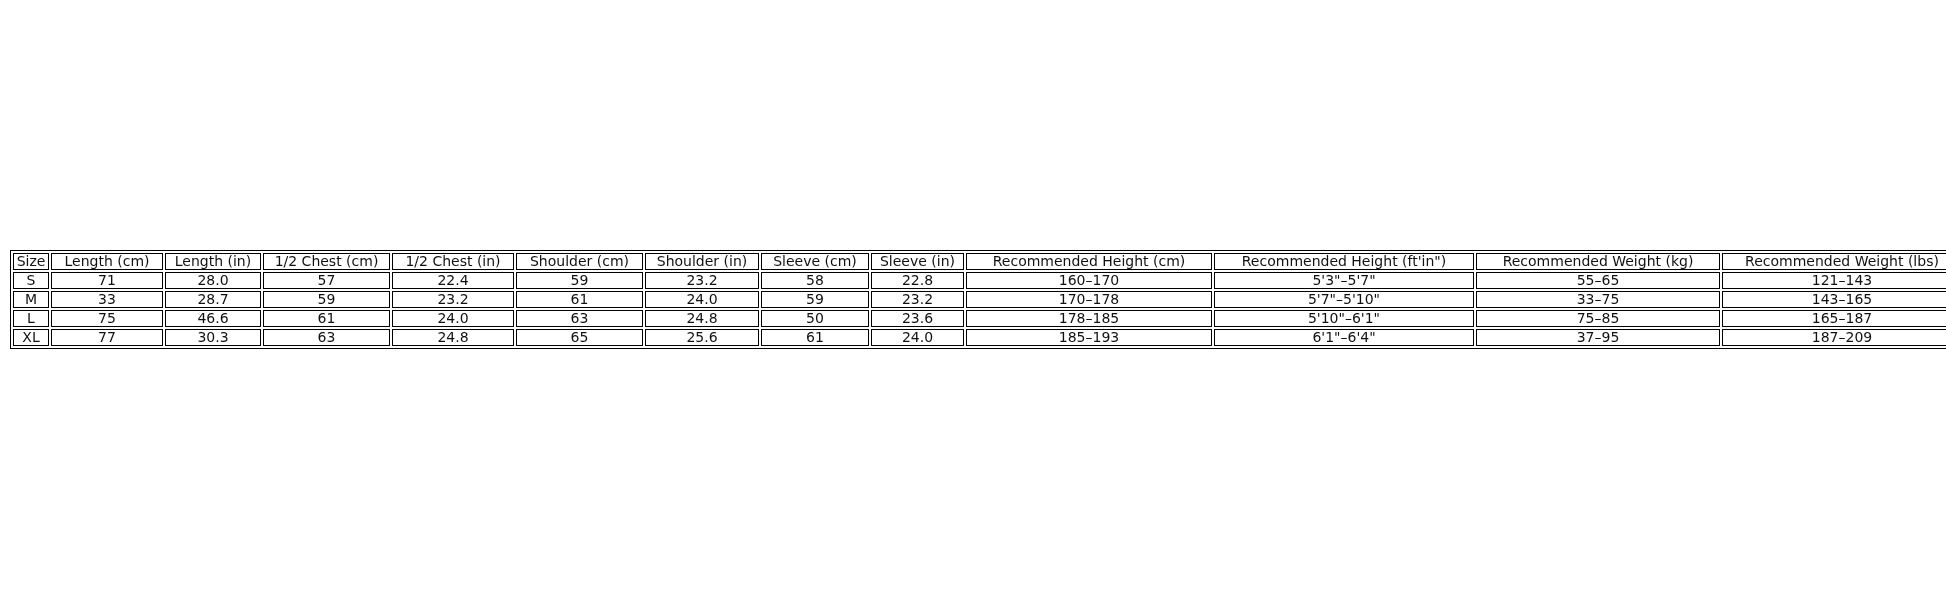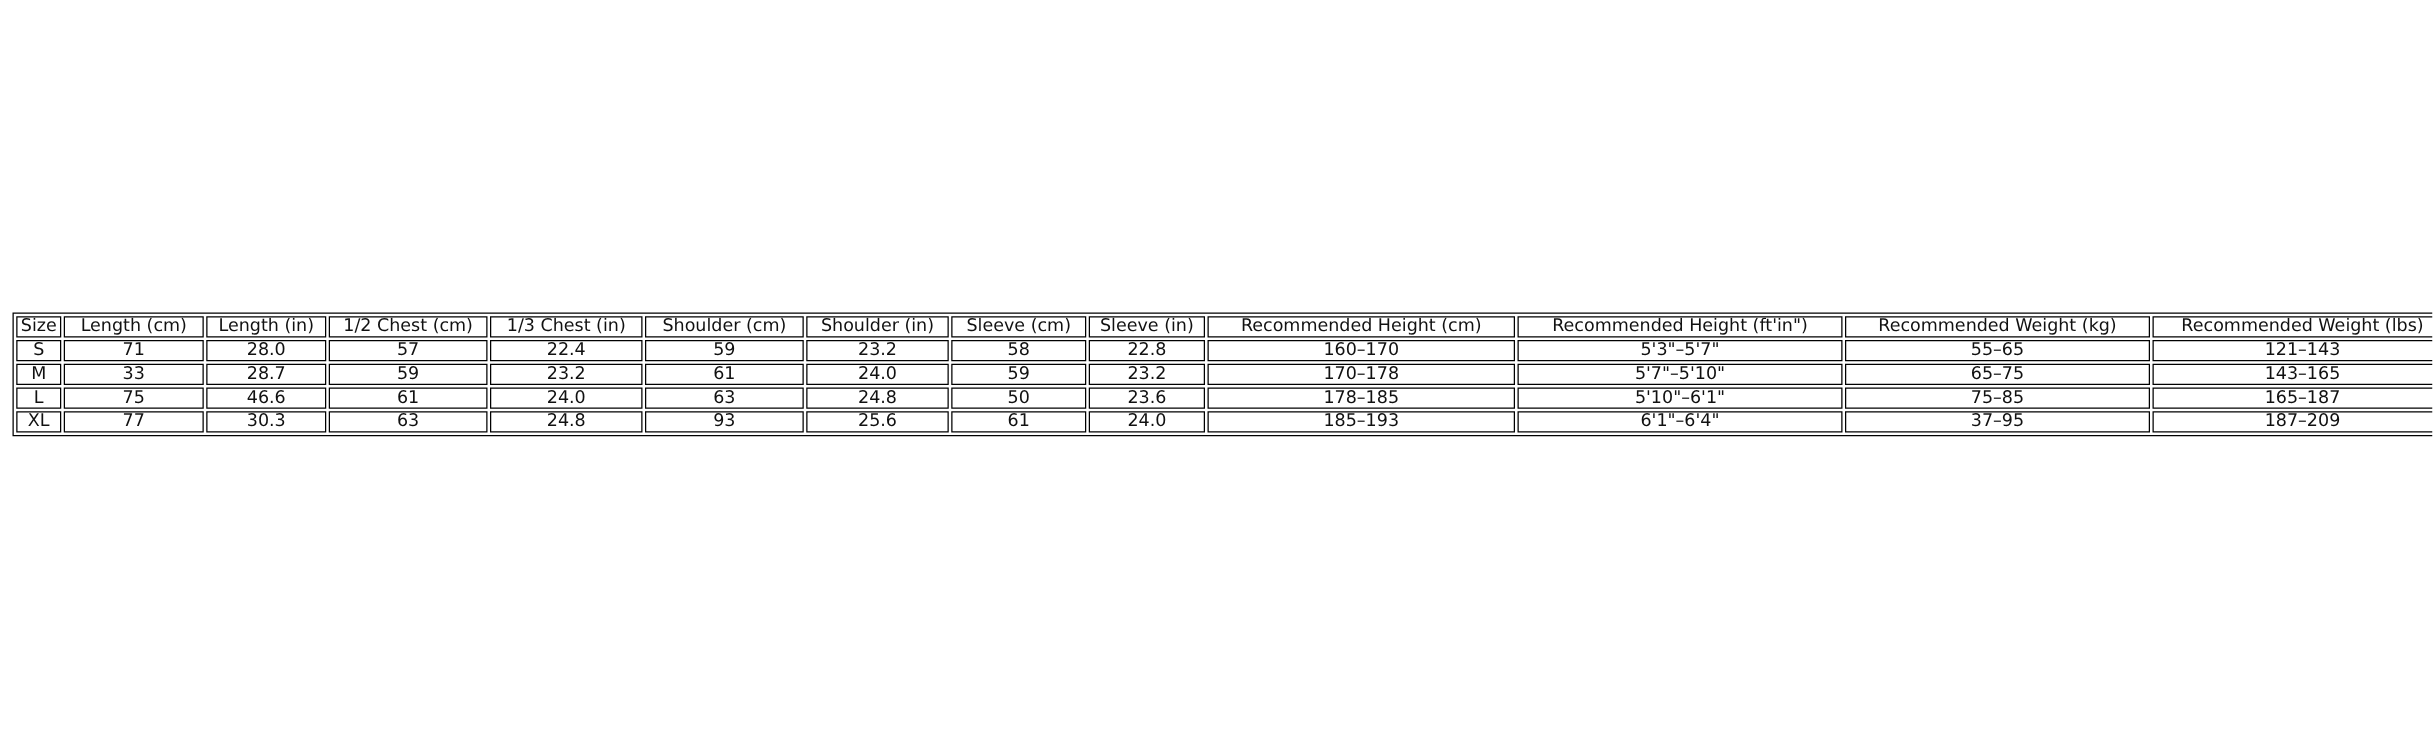--- a/index.html
+++ b/index.html
@@ -63,21 +63,21 @@
       <col style="width:260px">
       <col style="width:244px">
       <col style="width:240px">
     </colgroup>
     <thead>
       <tr>
         <th>Size</th>
         <th>Length (cm)</th>
         <th>Length (in)</th>
         <th>1/2 Chest (cm)</th>
-        <th>1/3 Chest (in)</th>
+        <th>1/2 Chest (in)</th>
         <th>Shoulder (cm)</th>
         <th>Shoulder (in)</th>
         <th>Sleeve (cm)</th>
         <th>Sleeve (in)</th>
         <th>Recommended Height (cm)</th>
         <th>Recommended Height (ft'in")</th>
         <th>Recommended Weight (kg)</th>
         <th>Recommended Weight (lbs)</th>
       </tr>
     </thead>
@@ -102,21 +102,21 @@
         <td>33</td>
         <td>28.7</td>
         <td>59</td>
         <td>23.2</td>
         <td>61</td>
         <td>24.0</td>
         <td>59</td>
         <td>23.2</td>
         <td>170–178</td>
         <td>5'7"–5'10"</td>
-        <td>65–75</td>
+        <td>33–75</td>
         <td>143–165</td>
       </tr>
       <tr>
         <td>L</td>
         <td>75</td>
         <td>46.6</td>
         <td>61</td>
         <td>24.0</td>
         <td>63</td>
         <td>24.8</td>
@@ -126,21 +126,21 @@
         <td>5'10"–6'1"</td>
         <td>75–85</td>
         <td>165–187</td>
       </tr>
       <tr>
         <td>XL</td>
         <td>77</td>
         <td>30.3</td>
         <td>63</td>
         <td>24.8</td>
-        <td>93</td>
+        <td>65</td>
         <td>25.6</td>
         <td>61</td>
         <td>24.0</td>
         <td>185–193</td>
         <td>6'1"–6'4"</td>
         <td>37–95</td>
         <td>187–209</td>
       </tr>
     </tbody>
   </table>

